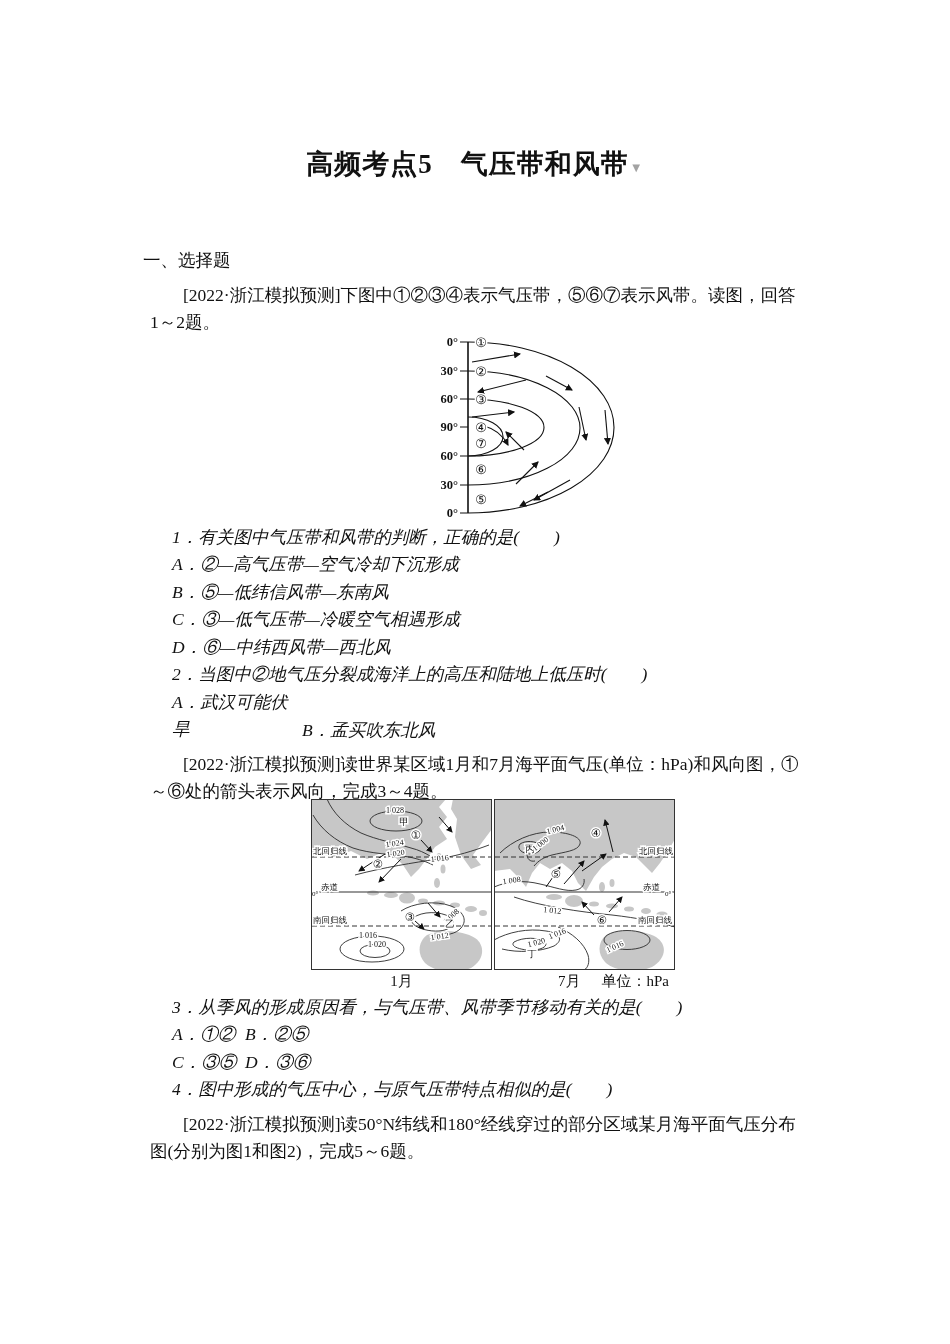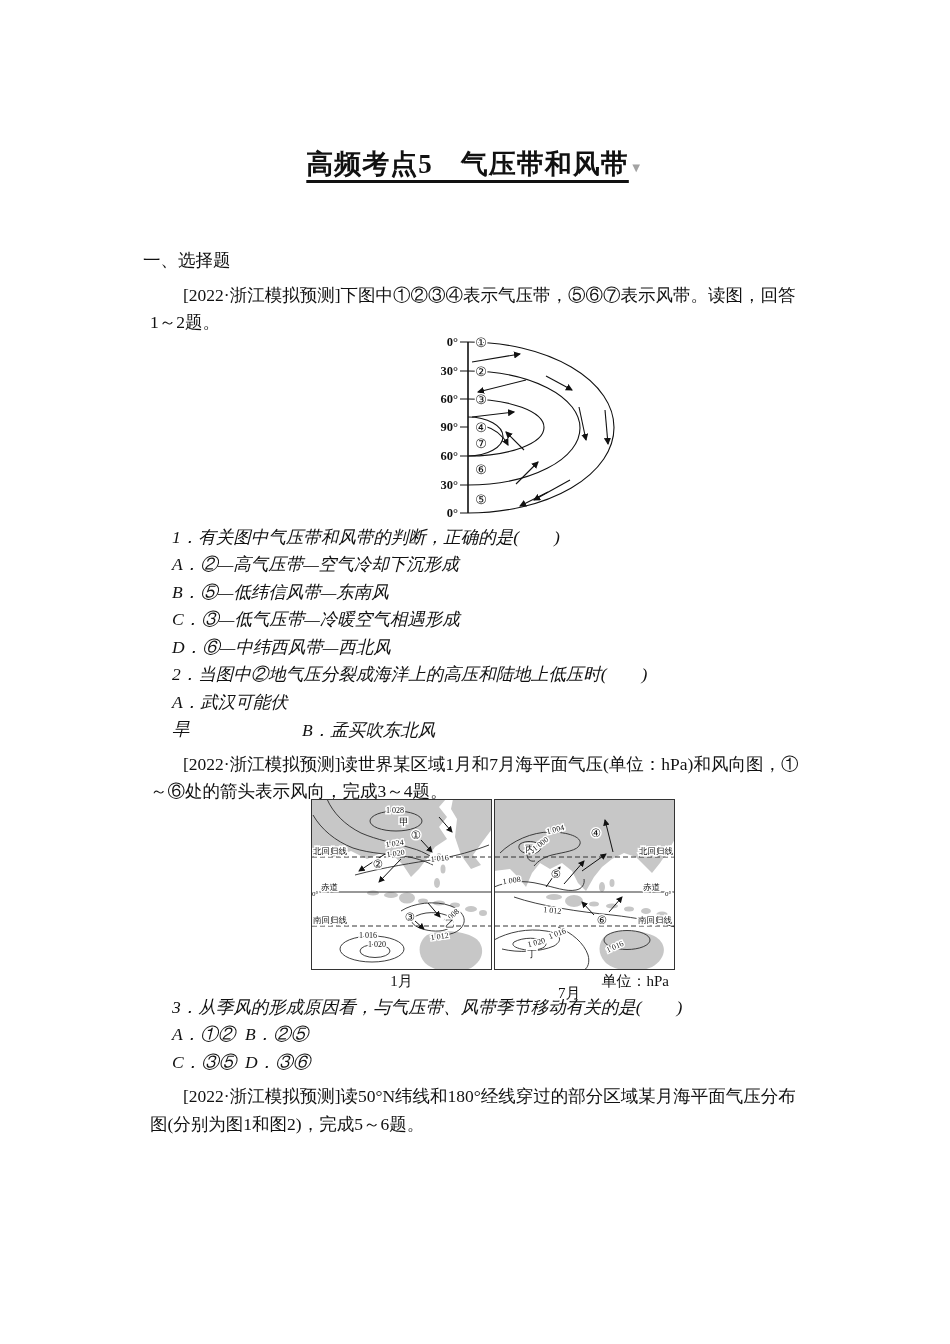--- a/index.html
+++ b/index.html
@@ -1,34 +1,34 @@
 <!DOCTYPE html>
 <html><head>
 <meta charset="utf-8">
 <style>
   html,body{margin:0;padding:0;background:#fff;}
   .doc{position:relative;width:950px;height:1344px;background:#ffffff;overflow:hidden;
        font-family:"Liberation Serif","DejaVu Serif",serif;color:#111;}
   .title{position:absolute;top:146px;left:0;width:100%;text-align:center;
          font-size:27px;font-weight:700;letter-spacing:1px;}
-  .title .t{text-decoration:underline;text-decoration-thickness:2.5px;text-underline-offset:7px;}
+  .title .t{text-decoration-thickness:2.5px;text-underline-offset:7px;}
   .tri{color:#a3a3a3;font-size:13px;margin-left:1px;vertical-align:1px;text-decoration:none;display:inline-block;}
   .content{position:absolute;left:143px;top:247px;width:668px;font-size:17.5px;line-height:27.5px;}
   .sec{font-weight:400;}
   .para{margin:7px;text-indent:33px;}
   .stem,.optline{margin:0;padding-left:29px;font-style:italic;}
   .cell{display:inline-block;}
   .w130{width:130px;}.w73{width:73px;}.w63{width:63px;}.w78{width:78px;}
   .fig1wrap{margin:-12px 0 2px 253px;width:222px;height:190px;}
   .fig2wrap{margin:-14px 0 2px 168px;width:366px;}
   .maps{display:flex;gap:2px;}
   .capRow{display:flex;width:364px;font-size:15px;line-height:21px;margin-top:1px;}
   .capL{width:181px;text-align:center;}
   .capR{width:181px;position:relative;}
-  .capJul{position:absolute;left:66px;margin-top:12px;}
+  .capJul{position:absolute;left:66px;}
   .capUnit{position:absolute;right:4px;}
   svg{display:block;}
   svg text{font-family:"Liberation Serif","DejaVu Serif",serif;fill:#111;}
   .klab{paint-order:stroke;stroke:#ffffff;stroke-width:3px;fill:#111;}
   .iso{fill:none;stroke:#2a2a2a;stroke-width:0.9;}
   .coast{fill:#c7c7c7;}
   .arr{stroke:#111;stroke-width:1;fill:none;}
   .frame{fill:none;stroke:#333;stroke-width:1;}
   .dashline{stroke:#333;stroke-width:1;stroke-dasharray:5 3;fill:none;}
   .eqline{stroke:#333;stroke-width:1.2;fill:none;}
@@ -259,17 +259,18 @@
           <span class="capJul">7月</span>
           <span class="capUnit">单位：hPa</span>
         </div>
       </div>
     </div>
 
     <p class="stem">3．从季风的形成原因看，与气压带、风带季节移动有关的是(　　)</p>
     <p class="optline"><span class="cell w73">A．①②</span><span>B．②⑤</span></p>
     <p class="optline"><span class="cell w73">C．③⑤</span><span>D．③⑥</span></p>
 
+    <p class="stem">4．图中形成的气压中心，与原气压带特点相似的是(　　)</p>
 
     <p class="para">[2022·浙江模拟预测]读50°N纬线和180°经线穿过的部分区域某月海平面气压分布图(分别为图1和图2)，完成5～6题。</p>
 
   </div>
 </div>
 
 </body></html>

